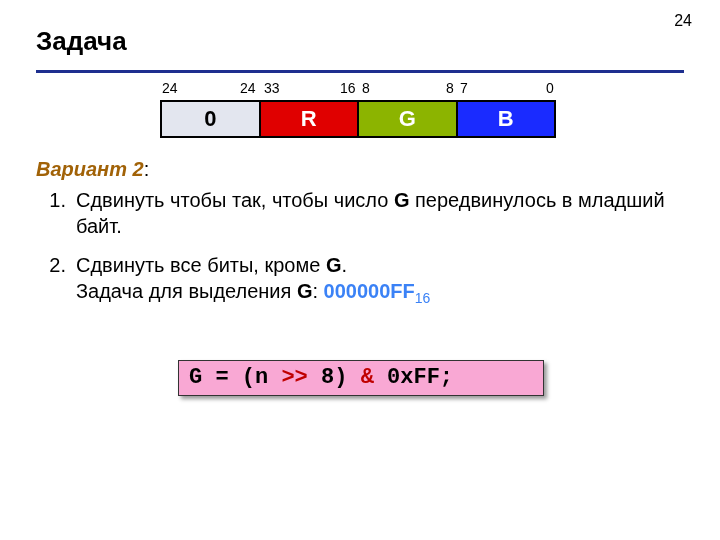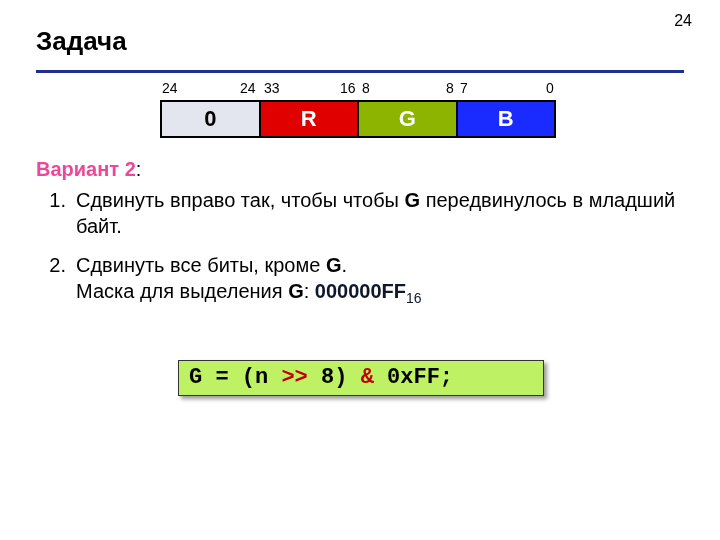--- a/index.html
+++ b/index.html
@@ -64,51 +64,51 @@
   .cR { background: #e00000; color: #fff; }
   .cG { background: #8cb400; color: #fff; }
   .cB { background: #1a2bff; color: #fff; }
 
   .variant {
     position: absolute;
     top: 158px;
     left: 36px;
     font-size: 20px;
   }
-  .variant .vlabel { color: #ec4899; font-weight: bold; }
+  .variant .vlabel { color: #a16207; font-weight: bold; font-style: italic; }
 
   .steps {
     position: absolute;
     top: 188px;
     left: 36px;
     width: 640px;
     font-size: 20px;
     line-height: 1.28;
   }
   .step {
     display: flex;
     margin-bottom: 14px;
   }
   .step .num {
     width: 30px;
     flex-shrink: 0;
     text-align: right;
     padding-right: 10px;
   }
   .step .body { flex: 1; }
-  .mask { color: #0f172a; }
+  .mask { color: #3b82f6; }
   .sub { font-size: 0.7em; vertical-align: sub; }
 
   .codebox {
     position: absolute;
     top: 360px;
     left: 178px;
     width: 354px;
     height: 34px;
-    background: #bef264;
+    background: #f9a8d4;
     border: 1px solid #333;
     box-shadow: 3px 3px 4px rgba(0,0,0,0.4);
     font-family: "Courier New", monospace;
     font-size: 22px;
     font-weight: bold;
     line-height: 34px;
     padding-left: 10px;
   }
   .op-shift { color: #c00000; }
   .op-amp { color: #c00000; }
@@ -139,27 +139,27 @@
 </div>
 
 <div class="variant">
   <span class="vlabel">Вариант 2</span><span>:</span>
 </div>
 
 <div class="steps">
   <div class="step">
     <div class="num">1.</div>
     <div class="body">
-      <span>Сдвинуть вправо так, чтобы чтобы </span><b>G</b><span> передвинулось в младший байт.</span>
+      <span>Сдвинуть чтобы так, чтобы число </span><b>G</b><span> передвинулось в младший байт.</span>
     </div>
   </div>
   <div class="step">
     <div class="num">2.</div>
     <div class="body">
       <span>Сдвинуть все биты, кроме </span><b>G</b><span>.</span><br>
-      <span>Маска для выделения </span><b>G</b><span>: </span><span class="mask"><b>000000FF</b><span class="sub">16</span></span>
+      <span>Задача для выделения </span><b>G</b><span>: </span><span class="mask"><b>000000FF</b><span class="sub">16</span></span>
     </div>
   </div>
 </div>
 
 <div class="codebox">
   <span>G = (n </span><span class="op-shift">&gt;&gt;</span><span> 8) </span><span class="op-amp">&amp;</span><span> 0xFF;</span>
 </div>
 
 </body></html>

